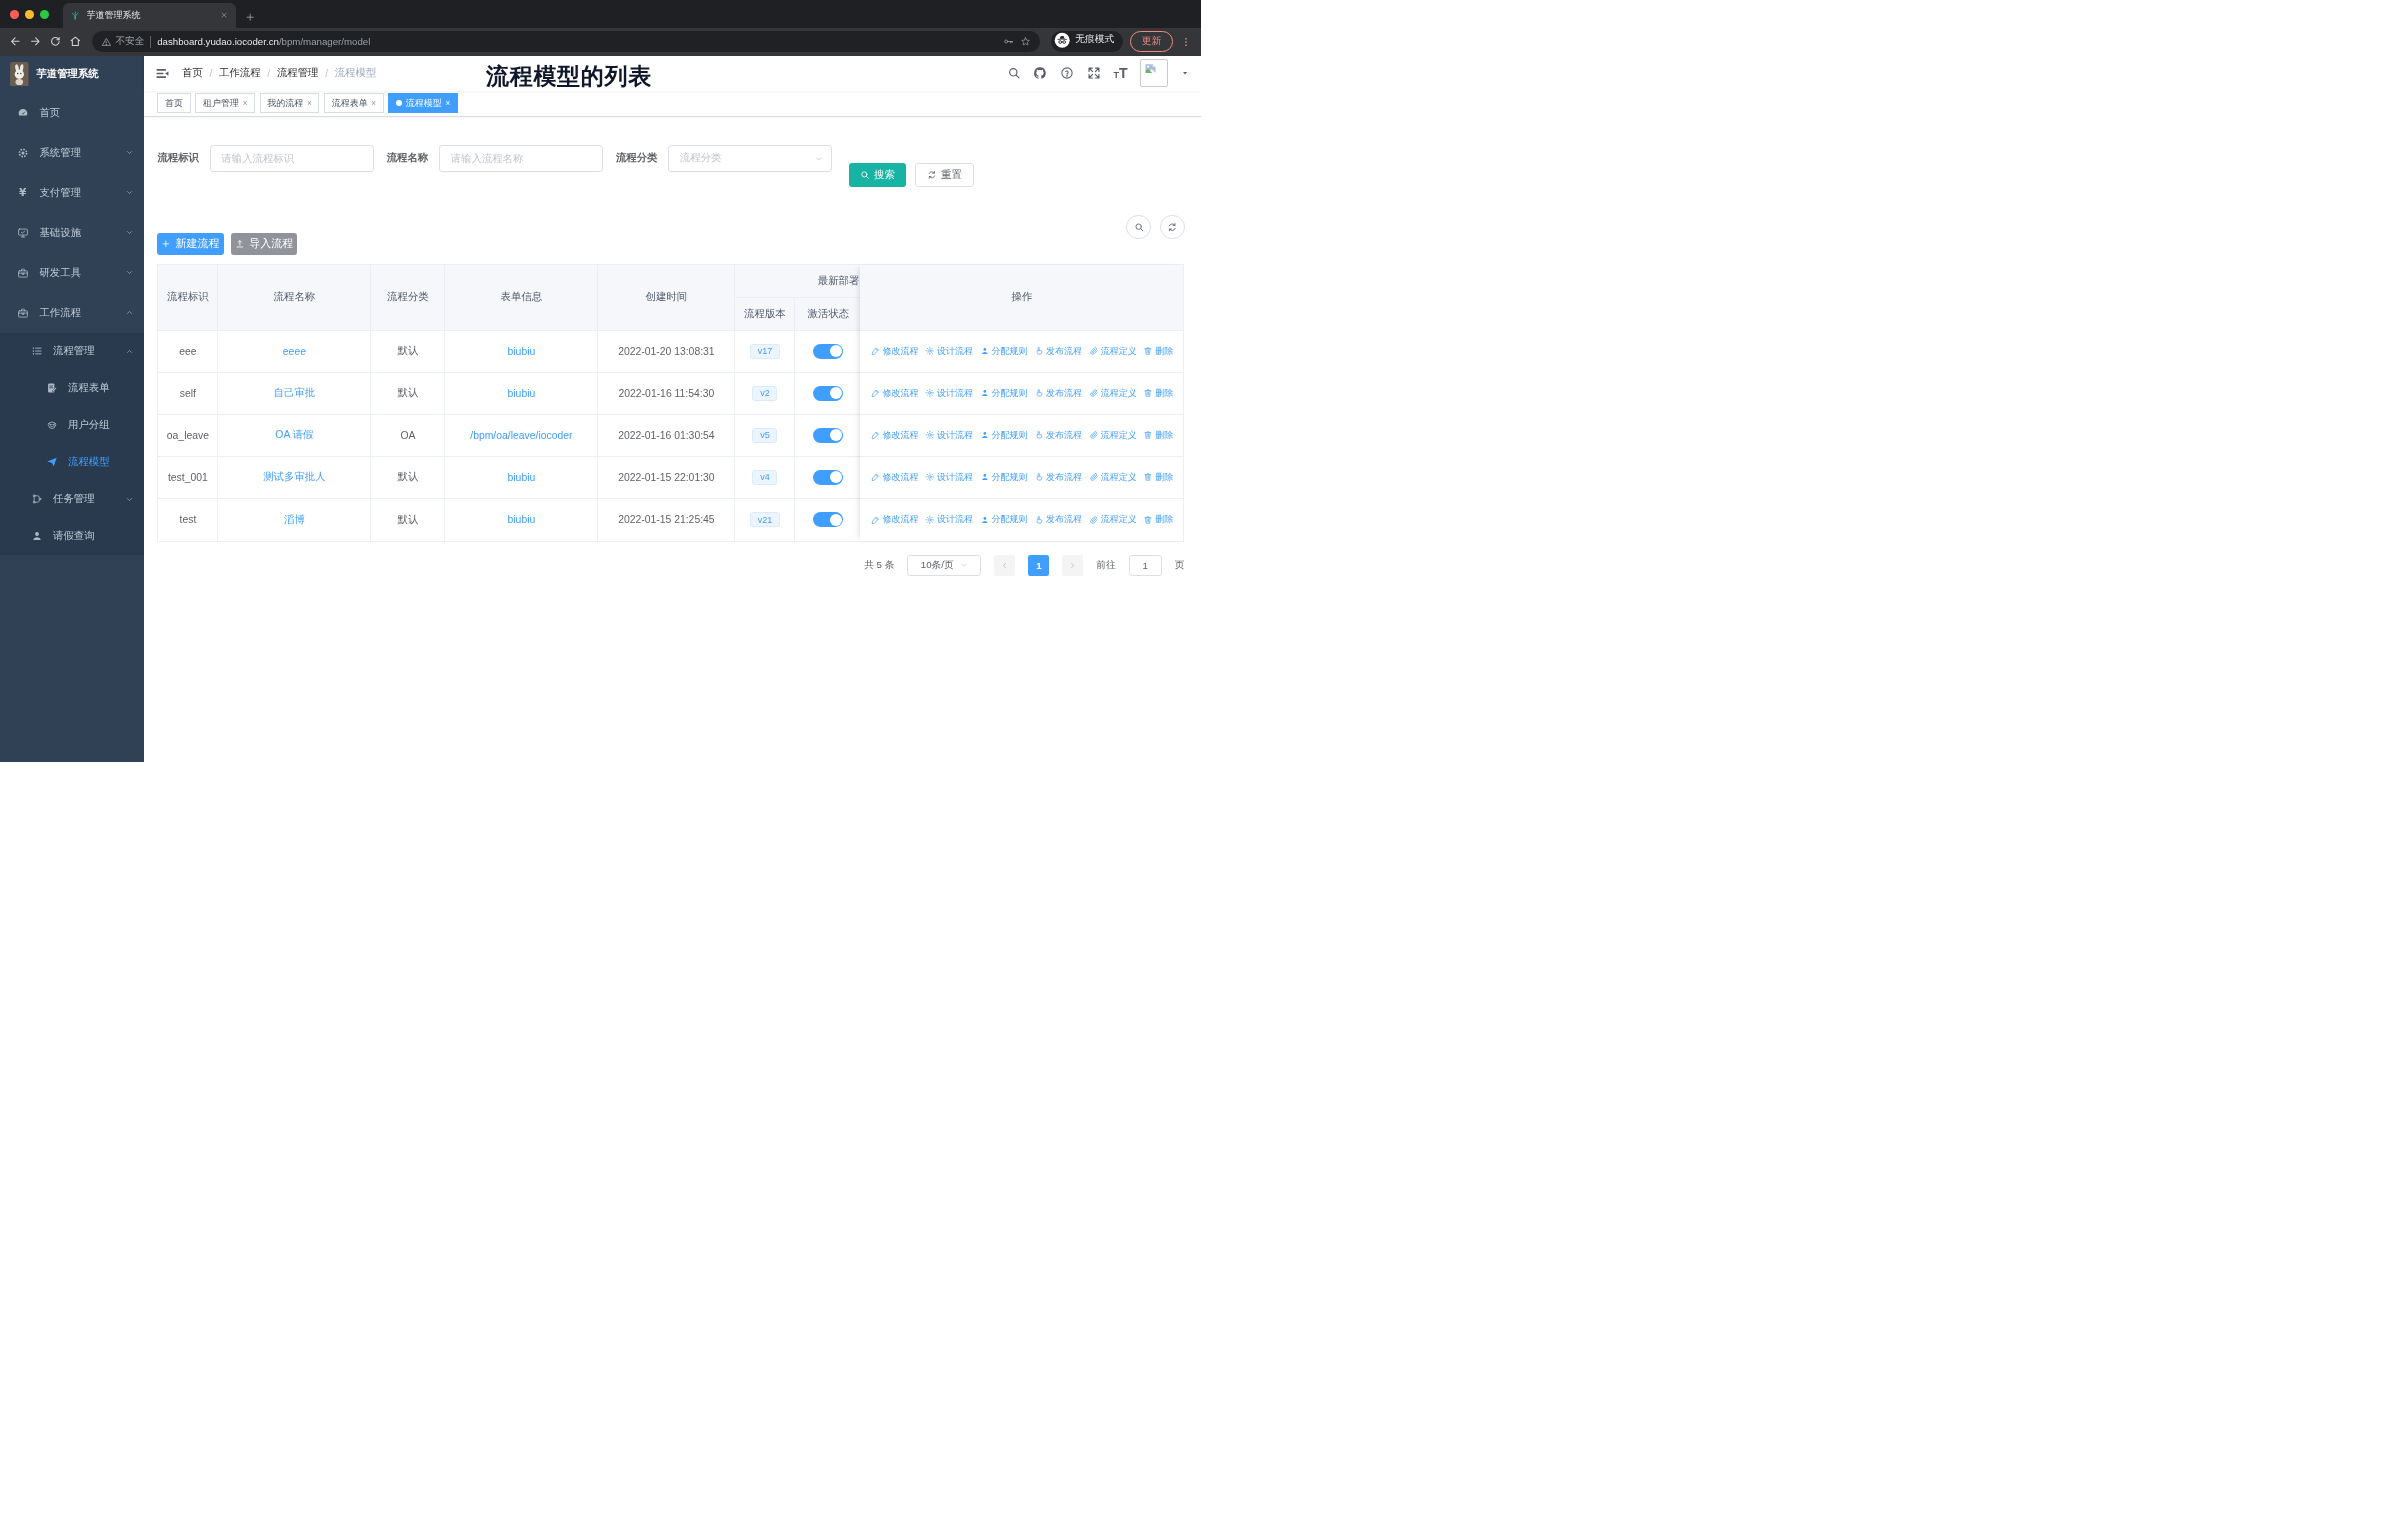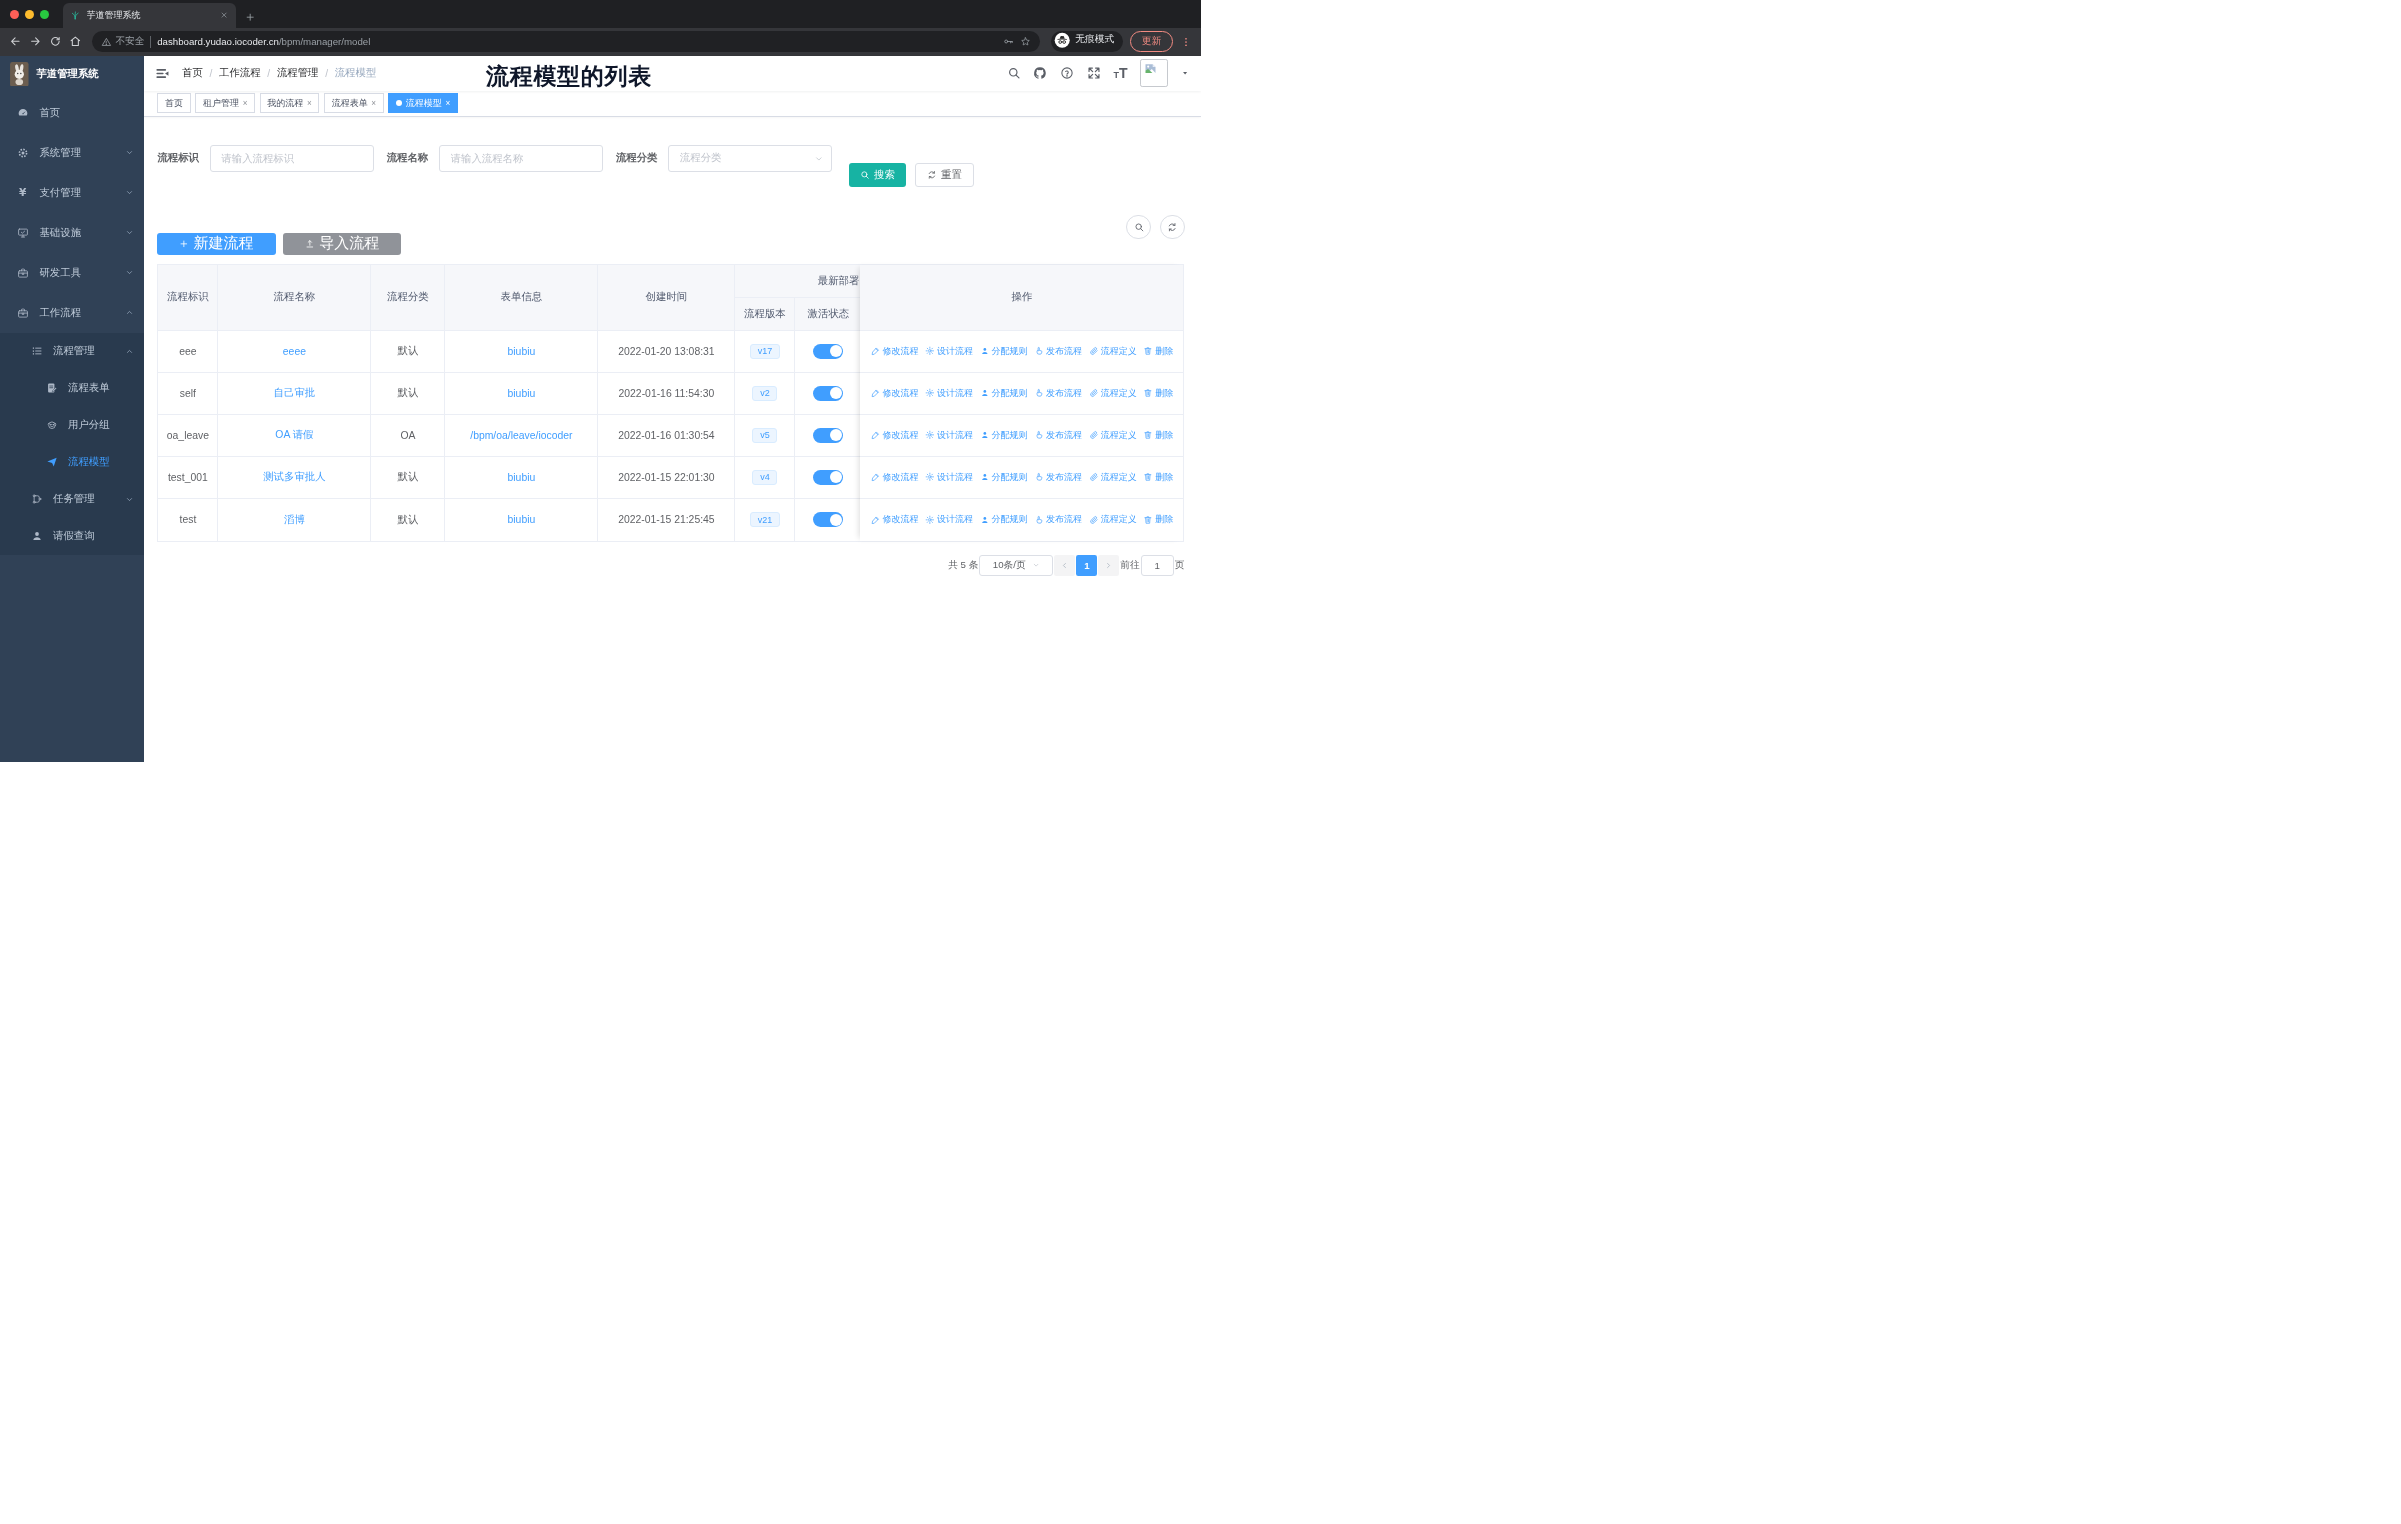--- a/index.html
+++ b/index.html
@@ -77,21 +77,21 @@
   .fin { width:164px; height:27px; border:0.7px solid #dcdfe6; border-radius:3px; padding:0 10.4px; font-size:10.4px; color:#606266; outline:none; margin-right:12.7px; font-family:Liberation Sans, sans-serif; }
   .fin::placeholder { color:#c0c4cc; }
   .fselect { width:164px; height:27px; border:0.7px solid #dcdfe6; border-radius:3px; padding:0 7.4px 0 10.4px; display:flex; align-items:center; color:#c0c4cc; cursor:pointer; margin-right:16.4px; }
   .fselect .ph { flex:1; }
   .fselect .cv { color:#c0c4cc; font-size:9.7px; display:flex; }
   .btn { height:24px; border-radius:3px; border:none; display:inline-flex; align-items:center; gap:4.5px; padding:0 11px; font-size:10.4px; cursor:pointer; font-family:inherit;margin-top:33px; }
   .btn .bic { font-size:9.7px; display:flex; }
   .btn-search { background:#17b3a3; color:#fff; margin-right:9px; }
   .btn-reset { background:#fff; color:#606266; border:0.7px solid #dcdfe6; }
   .toolbar { display:flex; align-items:center; margin-bottom:9px; }
-  .btn-sm { height:22px; font-size:15px; padding:0 22px; }
+  .btn-sm { height:22px; font-size:11px; padding:0 4px; }
   .btn-create { background:#409eff; color:#fff; margin-right:7.4px; }
   .btn-import { background:#909399; color:#fff; }
   .tool-right { margin-left:auto; display:flex; gap:9px; }
   .cbtn { width:24.6px; height:24.6px; border:0.7px solid #dcdfe6; border-radius:50%; background:#fff; color:#5a5e66; font-size:10.4px; display:flex; align-items:center; justify-content:center; cursor:pointer; }
 
   
   .ttable { position:relative; width:1027px; border:0.7px solid #ebeef5; font-size:10.4px; }
   .thead { display:flex; background:#f6f7fa; height:66px; border-bottom:0.7px solid #ebeef5; color:#515a6e; }
   .hcell { display:flex; align-items:center; justify-content:center; border-right:0.7px solid #ebeef5; height:100%; }
   .c-key{width:60px}.c-name{width:153px}.c-cat{width:74px}.c-form{width:153px}.c-created{width:137px}.c-ver{width:60px}.c-act{width:67px}
@@ -108,21 +108,21 @@
   .switch { width:30px; height:15px; border-radius:7.4px; background:#409eff; position:relative; cursor:pointer; }
   .switch .knob { position:absolute; right:1.5px; top:1.5px; width:12px; height:12px; border-radius:50%; background:#fff; }
   .fixed-ops { position:absolute; top:0; right:0; bottom:0; width:323px; background:#fff; box-shadow:-3.7px 0 6px -3px rgba(0,0,0,.14); }
   .ops-head { height:66px; background:#f6f7fa; border-bottom:0.7px solid #ebeef5; display:flex; align-items:center; justify-content:center; color:#515a6e; }
   .ops-row { height:42px; border-bottom:0.7px solid #ebeef5; display:flex; align-items:center; justify-content:center; gap:6.7px; white-space:nowrap; }
   .ops-row:last-child { border-bottom:none; }
   .op { color:#409eff; font-size:9px; display:inline-flex; align-items:center; gap:2.2px; cursor:pointer; text-decoration:none; }
   .op .opicon { font-size:9.7px; display:flex; }
 
   
-  .pager { width:1027px; display:flex; align-items:center; justify-content:flex-end; gap:1px; margin-top:13.4px; color:#606266; font-size:9.7px; }
+  .pager { width:1027px; display:flex; align-items:center; justify-content:flex-end; gap:13px; margin-top:13.4px; color:#606266; font-size:9.7px; }
   .psize { width:74px; height:21px; border:0.7px solid #dcdfe6; border-radius:3px; display:flex; align-items:center; justify-content:center; gap:6px; color:#606266; cursor:pointer; }
   .psize .cv { color:#c0c4cc; font-size:8.2px; display:flex; }
   .pbtn { width:21px; height:21px; background:#f4f4f5; border-radius:2.2px; display:flex; align-items:center; justify-content:center; color:#b4bcc6; font-size:9px; cursor:pointer; }
   .pnum { width:21px; height:21px; background:#409eff; color:#fff; border-radius:2.2px; display:flex; align-items:center; justify-content:center; font-weight:bold; cursor:pointer; }
   .goto-in { width:33px; height:21px; border:0.7px solid #dcdfe6; border-radius:3px; text-align:center; color:#606266; font-size:9.7px; outline:none; font-family:inherit; }
   svg { display:block; }
 </style>
 </head>
 <body>
 

